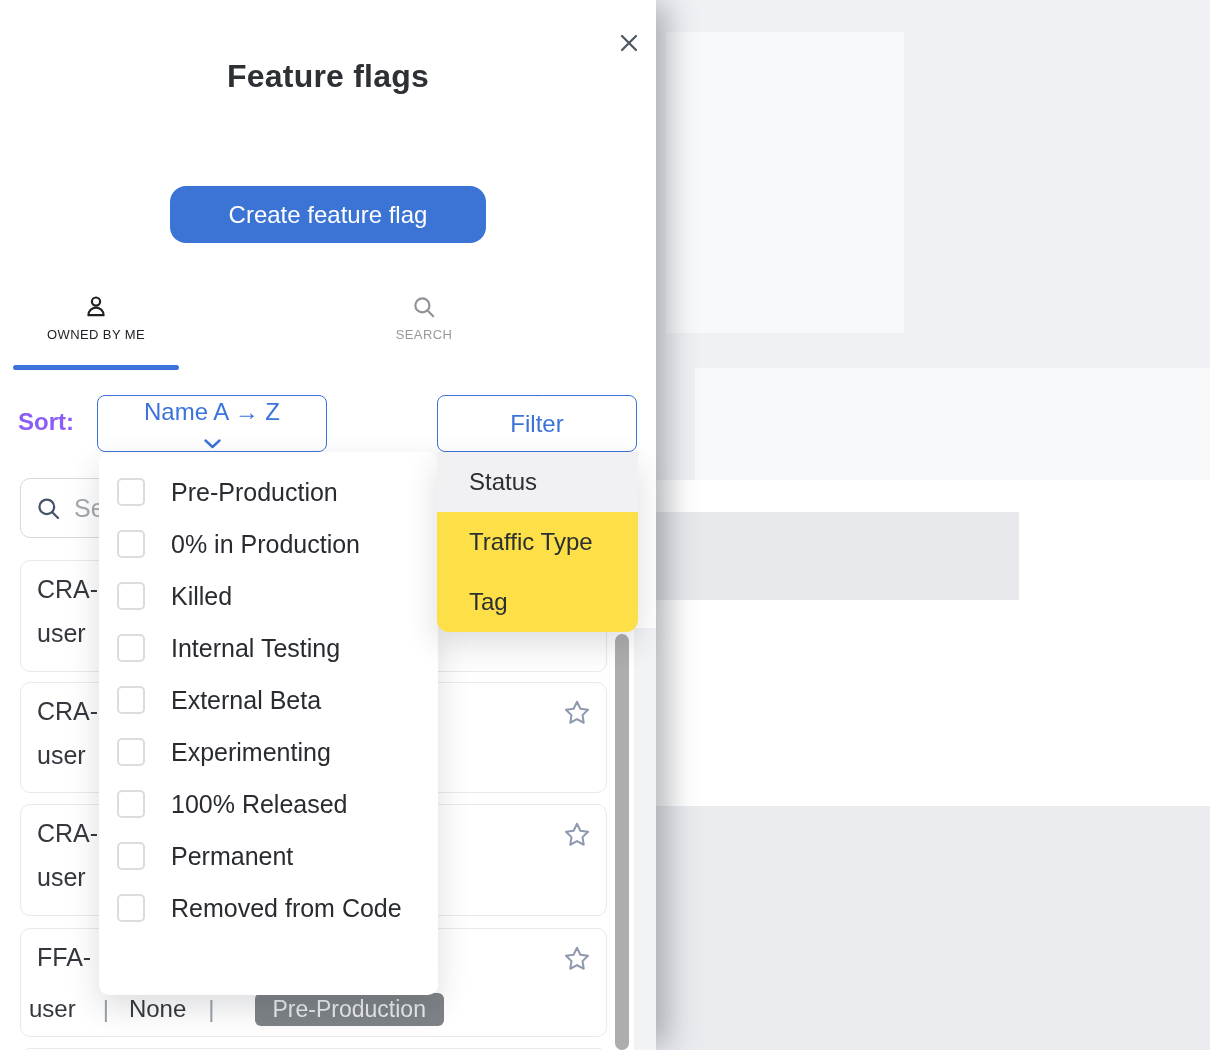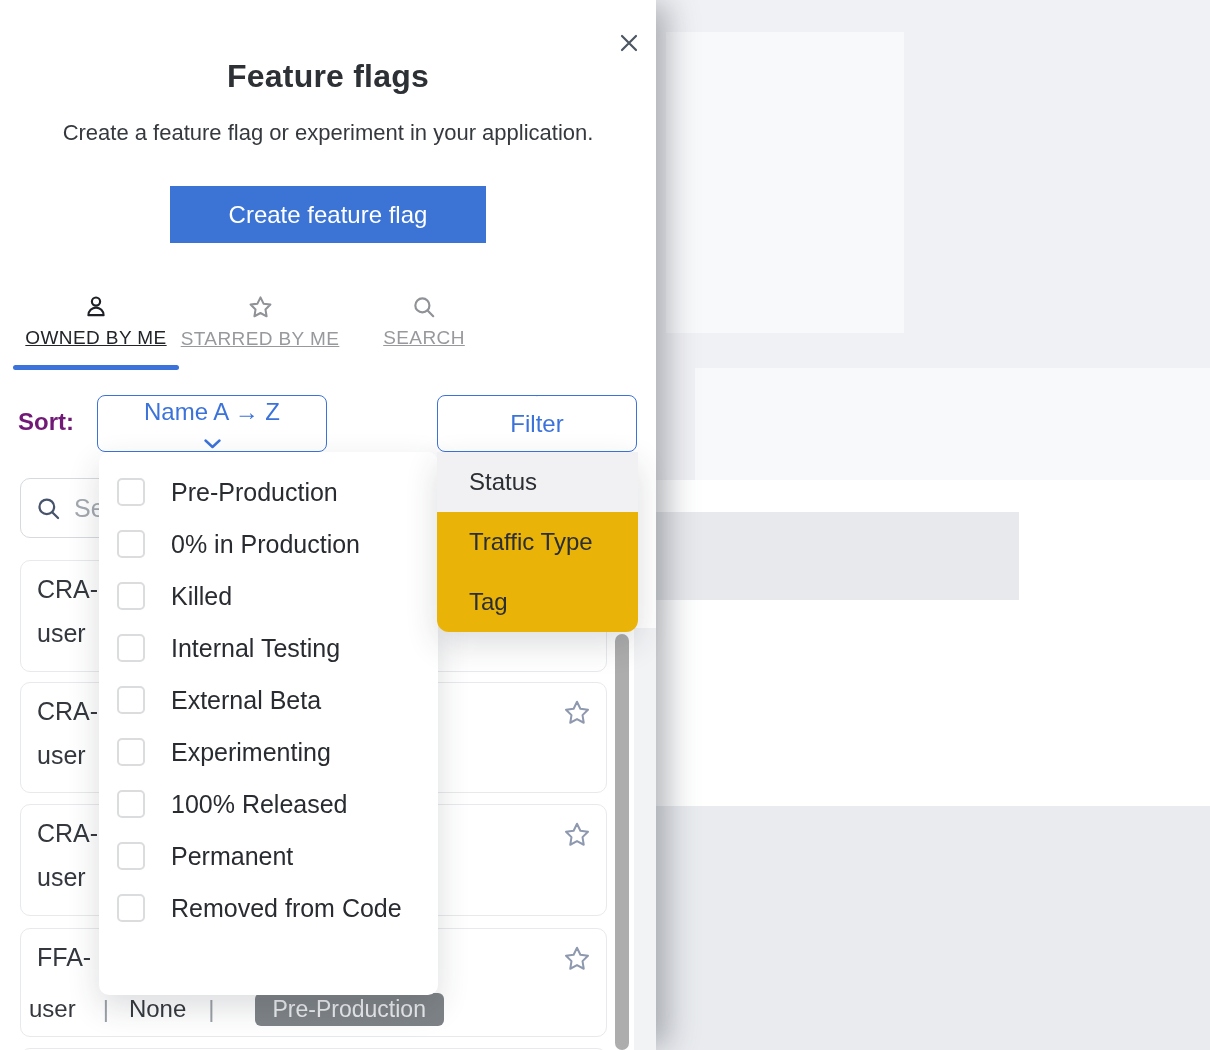--- a/index.html
+++ b/index.html
@@ -18,36 +18,36 @@
   
   .panel { left:0; top:0; width:656px; height:1050px; background:#fff;
            box-shadow:16px 0 28px -4px rgba(90,95,105,.45); z-index:2; }
 
   .close-btn { left:611px; top:25px; width:36px; height:36px; background:none; border:none;
                cursor:pointer; display:flex; align-items:center; justify-content:center; }
   .panel-title { left:0; top:58px; width:656px; text-align:center; font-size:32px; font-weight:700;
                  color:#2d3035; letter-spacing:.2px; }
   .panel-subtitle { left:0; top:120px; width:656px; text-align:center; font-size:22px; color:#35393e; }
   .create-btn { left:170px; top:186px; width:316px; height:57px; background:#3c74d6; border:none;
-                border-radius:0; color:#fff; font-size:24px; cursor:pointer;
+                border-radius:16px; color:#fff; font-size:24px; cursor:pointer;
                 font-family:inherit; }
 
   
   .tab { top:294px; height:76px; display:flex; flex-direction:column; align-items:center;
          justify-content:flex-start; gap:7px; cursor:pointer; }
   .tab-1 { left:13px;  width:166px; }
   .tab-2 { left:186px; width:148px; }
   .tab-3 { left:346px; width:156px; }
-  .tab-label { font-size:19px; letter-spacing:.4px; color:#97999d; white-space:nowrap;text-decoration:underline; }
+  .tab-label { font-size:13px; letter-spacing:.4px; color:#97999d; white-space:nowrap; }
   .tab.active .tab-label { color:#212428; }
   .tab-underline { position:absolute; left:0; bottom:0; width:100%; height:5px;
                    border-radius:3px; background:#3c73da; }
 
   
-  .sort-label { left:18px; top:408px; font-size:24px; font-weight:700; color:#701a75; }
+  .sort-label { left:18px; top:408px; font-size:24px; font-weight:700; color:#8b5cf6; }
   .outline-btn { height:57px; background:#fff; border:1.5px solid #3c73da; border-radius:8px;
                  color:#3c73da; font-size:24px; display:flex; align-items:center;
                  justify-content:center; gap:13px; cursor:pointer; font-family:inherit;flex-direction:column; }
   .sort-btn   { left:97px;  top:395px; width:230px; }
   .filter-btn { left:437px; top:395px; width:200px; }
 
   
   .search-wrap { left:20px; top:478px; width:587px; height:60px; border:1.5px solid #d6d9de;
                  border-radius:10px; background:#fff; display:flex; align-items:center;
                  padding:0 14px; gap:12px; }
@@ -83,21 +83,21 @@
   
   .status-dd { left:99px; top:452px; width:339px; height:543px; background:#fff;
                border-radius:10px; box-shadow:0 12px 32px rgba(40,45,55,.16); z-index:6;
                padding-top:14px; }
   .dd-row { height:52px; display:flex; align-items:center; padding:0 18px; gap:26px; cursor:pointer; }
   .cb { width:28px; height:28px; border:2px solid #dbdcde; border-radius:5px; background:#fff;
         flex:none; }
   .dd-label { font-size:25px; color:#282b30; white-space:nowrap; }
 
   
-  .filter-dd { left:437px; top:452px; width:201px; height:180px; background:#eab308;
+  .filter-dd { left:437px; top:452px; width:201px; height:180px; background:#fde047;
                border-radius:0 0 12px 12px; box-shadow:0 12px 32px rgba(40,45,55,.16); z-index:6;
                overflow:hidden; }
   .fd-row { height:60px; display:flex; align-items:center; padding-left:32px; font-size:24px;
             color:#2b2e33; cursor:pointer; white-space:nowrap; }
   .fd-row.hl { background:#f1f1f3; }
 
   svg { display:block; }
 </style>
 </head>
 <body>
@@ -112,37 +112,30 @@
 
   <div class="abs panel">
 
     <button class="abs close-btn">
       <svg width="20" height="20" viewBox="0 0 20 20">
         <path d="M3 3 L17 17 M17 3 L3 17" stroke="#4d5663" stroke-width="2.2" stroke-linecap="round" fill="none"></path>
       </svg>
     </button>
 
     <h1 class="abs panel-title">Feature flags</h1>
-    <p class="abs panel-subtitle">Create a feature flag or experiment in your application.</p>
 
     <button class="abs create-btn">Create feature flag</button>
 
     <div class="abs tab tab-1 active">
       <svg width="26" height="26" viewBox="0 0 24 24">
         <circle cx="12" cy="7" r="3.8" fill="none" stroke="#1d2025" stroke-width="2"></circle>
         <path d="M5 19.5 a7 7 0 0 1 14 0 Z" fill="none" stroke="#1d2025" stroke-width="2" stroke-linejoin="round"></path>
       </svg>
       <span class="tab-label">OWNED BY ME</span>
       <div class="tab-underline"></div>
-    </div>
-    <div class="abs tab tab-2">
-      <svg width="27" height="27" viewBox="0 0 24 24">
-        <path d="M12 3 l2.7 5.6 6.1.8 -4.4 4.3 1 6.1 -5.4-2.9 -5.4 2.9 1-6.1 -4.4-4.3 6.1-.8 Z" fill="none" stroke="#8f9296" stroke-width="1.8" stroke-linejoin="round"></path>
-      </svg>
-      <span class="tab-label">STARRED BY ME</span>
     </div>
     <div class="abs tab tab-3">
       <svg width="26" height="26" viewBox="0 0 24 24">
         <circle cx="10.5" cy="10.5" r="6.5" fill="none" stroke="#8f9296" stroke-width="2"></circle>
         <path d="M15.3 15.3 L20.5 20.5" stroke="#8f9296" stroke-width="2" stroke-linecap="round"></path>
       </svg>
       <span class="tab-label">SEARCH</span>
     </div>
 
     <span class="abs sort-label">Sort:</span>

